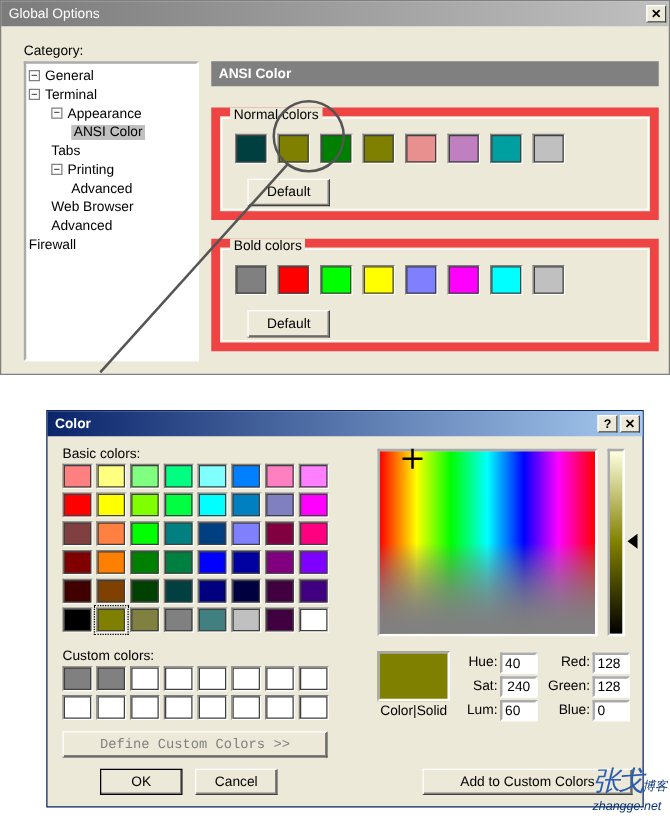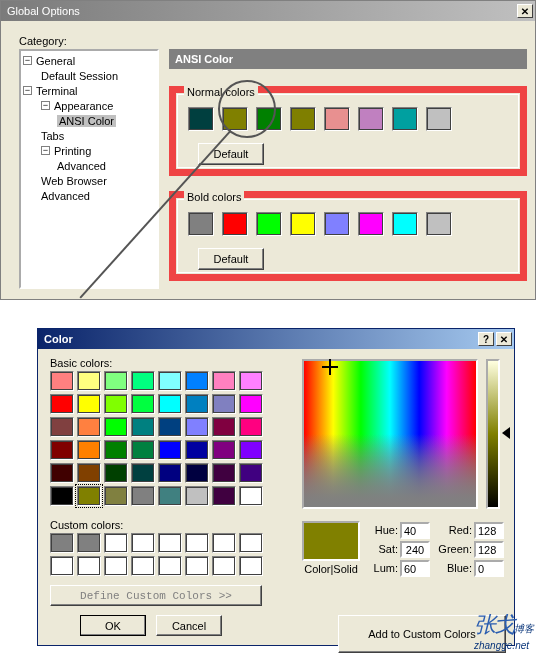--- a/index.html
+++ b/index.html
@@ -43,21 +43,21 @@
   .basic-grid { position:absolute; left:12px; top:42px; display:grid; grid-template-columns: repeat(8, 24px); grid-template-rows: repeat(6, 20px); gap:3px; }
   .pal { width:24px; height:20px; border:1px solid #808080; border-right-color:#fff; border-bottom-color:#fff; cursor:pointer; }
   .pal-in { width:100%; height:100%; border:1px solid #404040; }
   .pal.selected { outline:1px dotted #000; outline-offset:1px; }
   .cc-label { position:absolute; left:12px; top:190px; }
   .custom-grid { position:absolute; left:12px; top:204px; display:grid; grid-template-columns: repeat(8, 24px); grid-template-rows: repeat(2, 20px); gap:3px; }
 
   .def-btn { position:absolute; left:12px; top:256px; width:212px; height:21px;font-family:Liberation Mono, monospace; }
   .ok-btn { position:absolute; left:42px; top:286px; width:66px; height:21px; border:1px solid #000 !important; }
   .cancel-btn { position:absolute; left:118px; top:286px; width:66px; height:21px; }
-  .add-btn { position:absolute; left:300px; top:286px; width:168px; height:38px; }
+  .add-btn { position:absolute; left:300px; top:286px; width:168px; height:21px; }
 
   .spectrum { position:absolute; left:264px; top:30px; width:176px; height:150px; border:2px inset #fff; cursor:crosshair;
     background:
       linear-gradient(to top, #808080, rgba(128,128,128,0) 50%, rgba(255,255,255,0)),
       linear-gradient(to bottom, rgba(255,255,255,0), rgba(255,255,255,0)),
       linear-gradient(to right, #ff0000 0%, #ffff00 17%, #00ff00 33%, #00ffff 50%, #0000ff 67%, #ff00ff 83%, #ff0000 100%);
   }
   .spectrum::after{ content:""; position:absolute; inset:0; background:linear-gradient(to bottom, rgba(255,255,255,0) 0%, rgba(255,255,255,0) 50%, rgba(128,128,128,.0) 50%, #808080 100%); mix-blend-mode: normal; }
   .crosshair { position:absolute; width:8px; height:8px; pointer-events:none; }
   .crosshair::before,.crosshair::after{content:"";position:absolute;background:#000;}
@@ -88,23 +88,20 @@
     <span class="title-btn">✕</span>
   </div>
 
   <span class="cat-label">Category:</span>
 
   <div class="tree">
     <div class="tree-item ind0">
         <span class="box">−</span>
       <span class="tree-label">General</span>
       </div>
-    <div class="tree-item ind1">
-        <span class="tree-label">Default Session</span>
-      </div>
     <div class="tree-item ind0">
         <span class="box">−</span>
       <span class="tree-label">Terminal</span>
       </div>
     <div class="tree-item ind1">
         <span class="box">−</span>
       <span class="tree-label">Appearance</span>
       </div>
     <div class="tree-item ind2">
         <span class="tree-label sel">ANSI Color</span>
@@ -117,20 +114,23 @@
       <span class="tree-label">Printing</span>
       </div>
     <div class="tree-item ind2">
         <span class="tree-label">Advanced</span>
       </div>
     <div class="tree-item ind1">
         <span class="tree-label">Web Browser</span>
       </div>
     <div class="tree-item ind1">
         <span class="tree-label">Advanced</span>
+      </div>
+    <div class="tree-item ind0">
+        <span class="tree-label">Firewall</span>
       </div>
   </div>
 
   <div class="panel-hdr">ANSI Color</div>
 
   <div class="groupbox" style="left:168px; top:85px; width:358px; height:90px;">
     <span class="group-label">Normal colors</span>
     <div class="swatch-row" style="left:12px; top:14px;" id="normal-row">
         <div class="swatch">
           <div class="swatch-inner" style="background: rgb(0, 63, 63);"></div>

